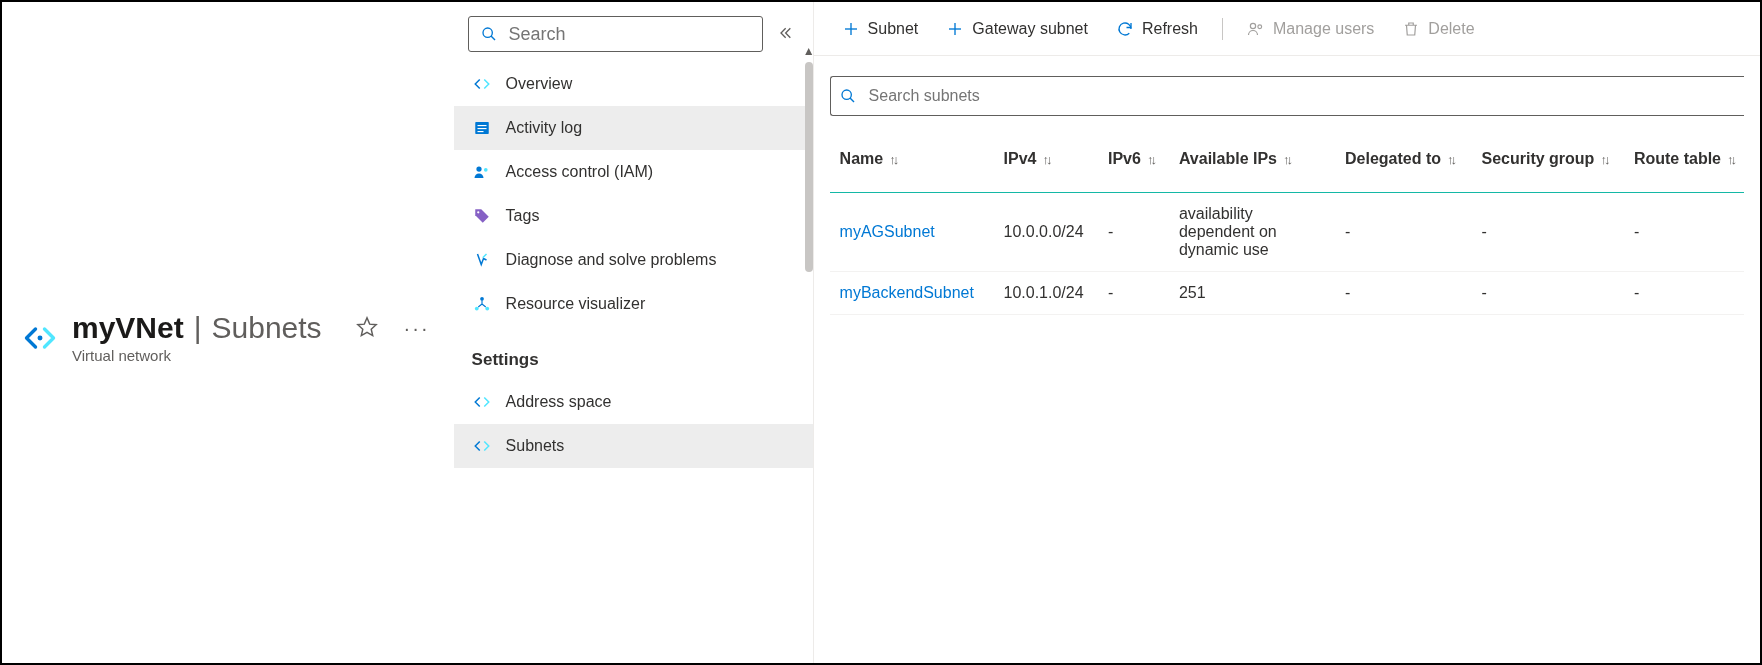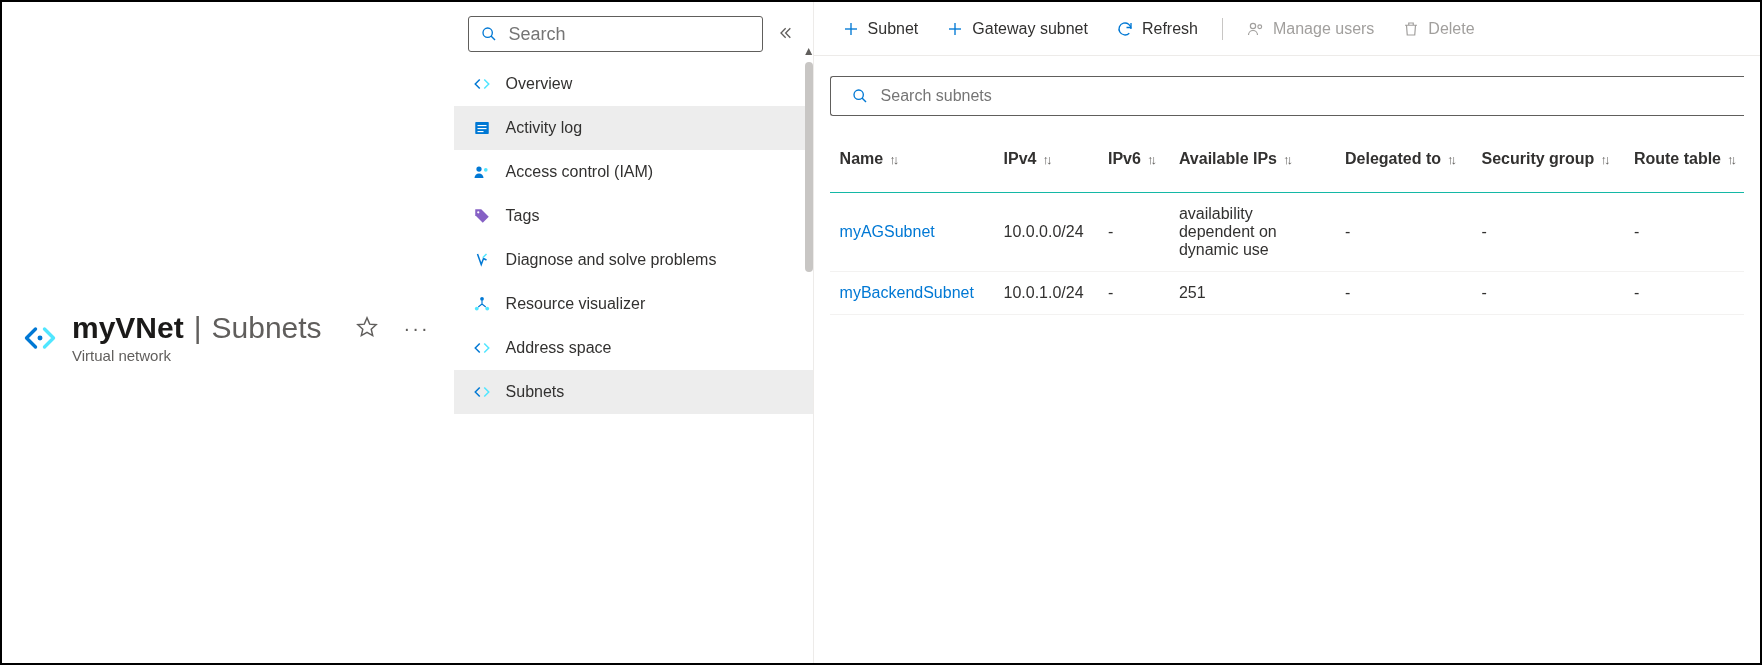--- a/index.html
+++ b/index.html
@@ -74,21 +74,21 @@
     font-size:16px; color:#323130; border-radius:2px;
   }
   .tool-btn.disabled { color:#a19f9d; cursor:default; }
   .tool-sep { width:1px; height:22px; background:#c8c6c4; margin:0 8px; }
   .tool-icon { width:18px; height:18px; display:inline-flex; align-items:center; justify-content:center;}
   .subnet-search {
     margin: 20px 16px 0 16px;
     display:flex; align-items:center; gap:10px;
     border:1px solid #605e5c; border-top-left-radius:3px; border-bottom-left-radius:3px;
     border-right:none;
-    height:40px; padding:0 20px;
+    height:40px; padding:0 8px;
   }
   .subnet-search input { border:none; outline:none; flex:1; font-size:16px; background:transparent; }
   .table-wrap { padding: 24px 16px 0 16px; }
   table { width:100%; border-collapse:collapse; }
   th {
     text-align:left; font-weight:700; font-size:16px; color:#323130;
     padding: 10px 10px 24px 10px; border-bottom:1px solid #14b8a6;
     white-space:nowrap;
   }
   td {
@@ -206,20 +206,21 @@
             <svg viewBox="0 0 24 24" width="18" height="18">
               <circle cx="12" cy="5" r="2.5" fill="#0078d4"></circle>
               <circle cx="5" cy="18" r="2.5" fill="#50e6ff"></circle>
               <circle cx="19" cy="18" r="2.5" fill="#50e6ff"></circle>
               <path d="M12 7v5M12 12l-5 4M12 12l5 4" stroke="#0078d4" stroke-width="1.5" fill="none"></path>
             </svg>
           </span>
         <span>Resource visualizer</span>
       </div>
 
+      <div class="nav-section-header">Settings</div>
 
       <div class="nav-item">
         <span class="nav-icon">
             <svg viewBox="0 0 24 24" width="18" height="18">
               <path d="M9 6l-6 6 6 6" fill="none" stroke="#0078d4" stroke-width="2"></path>
               <path d="M15 6l6 6-6 6" fill="none" stroke="#50e6ff" stroke-width="2"></path>
             </svg>
           </span>
         <span>Address space</span>
       </div>

